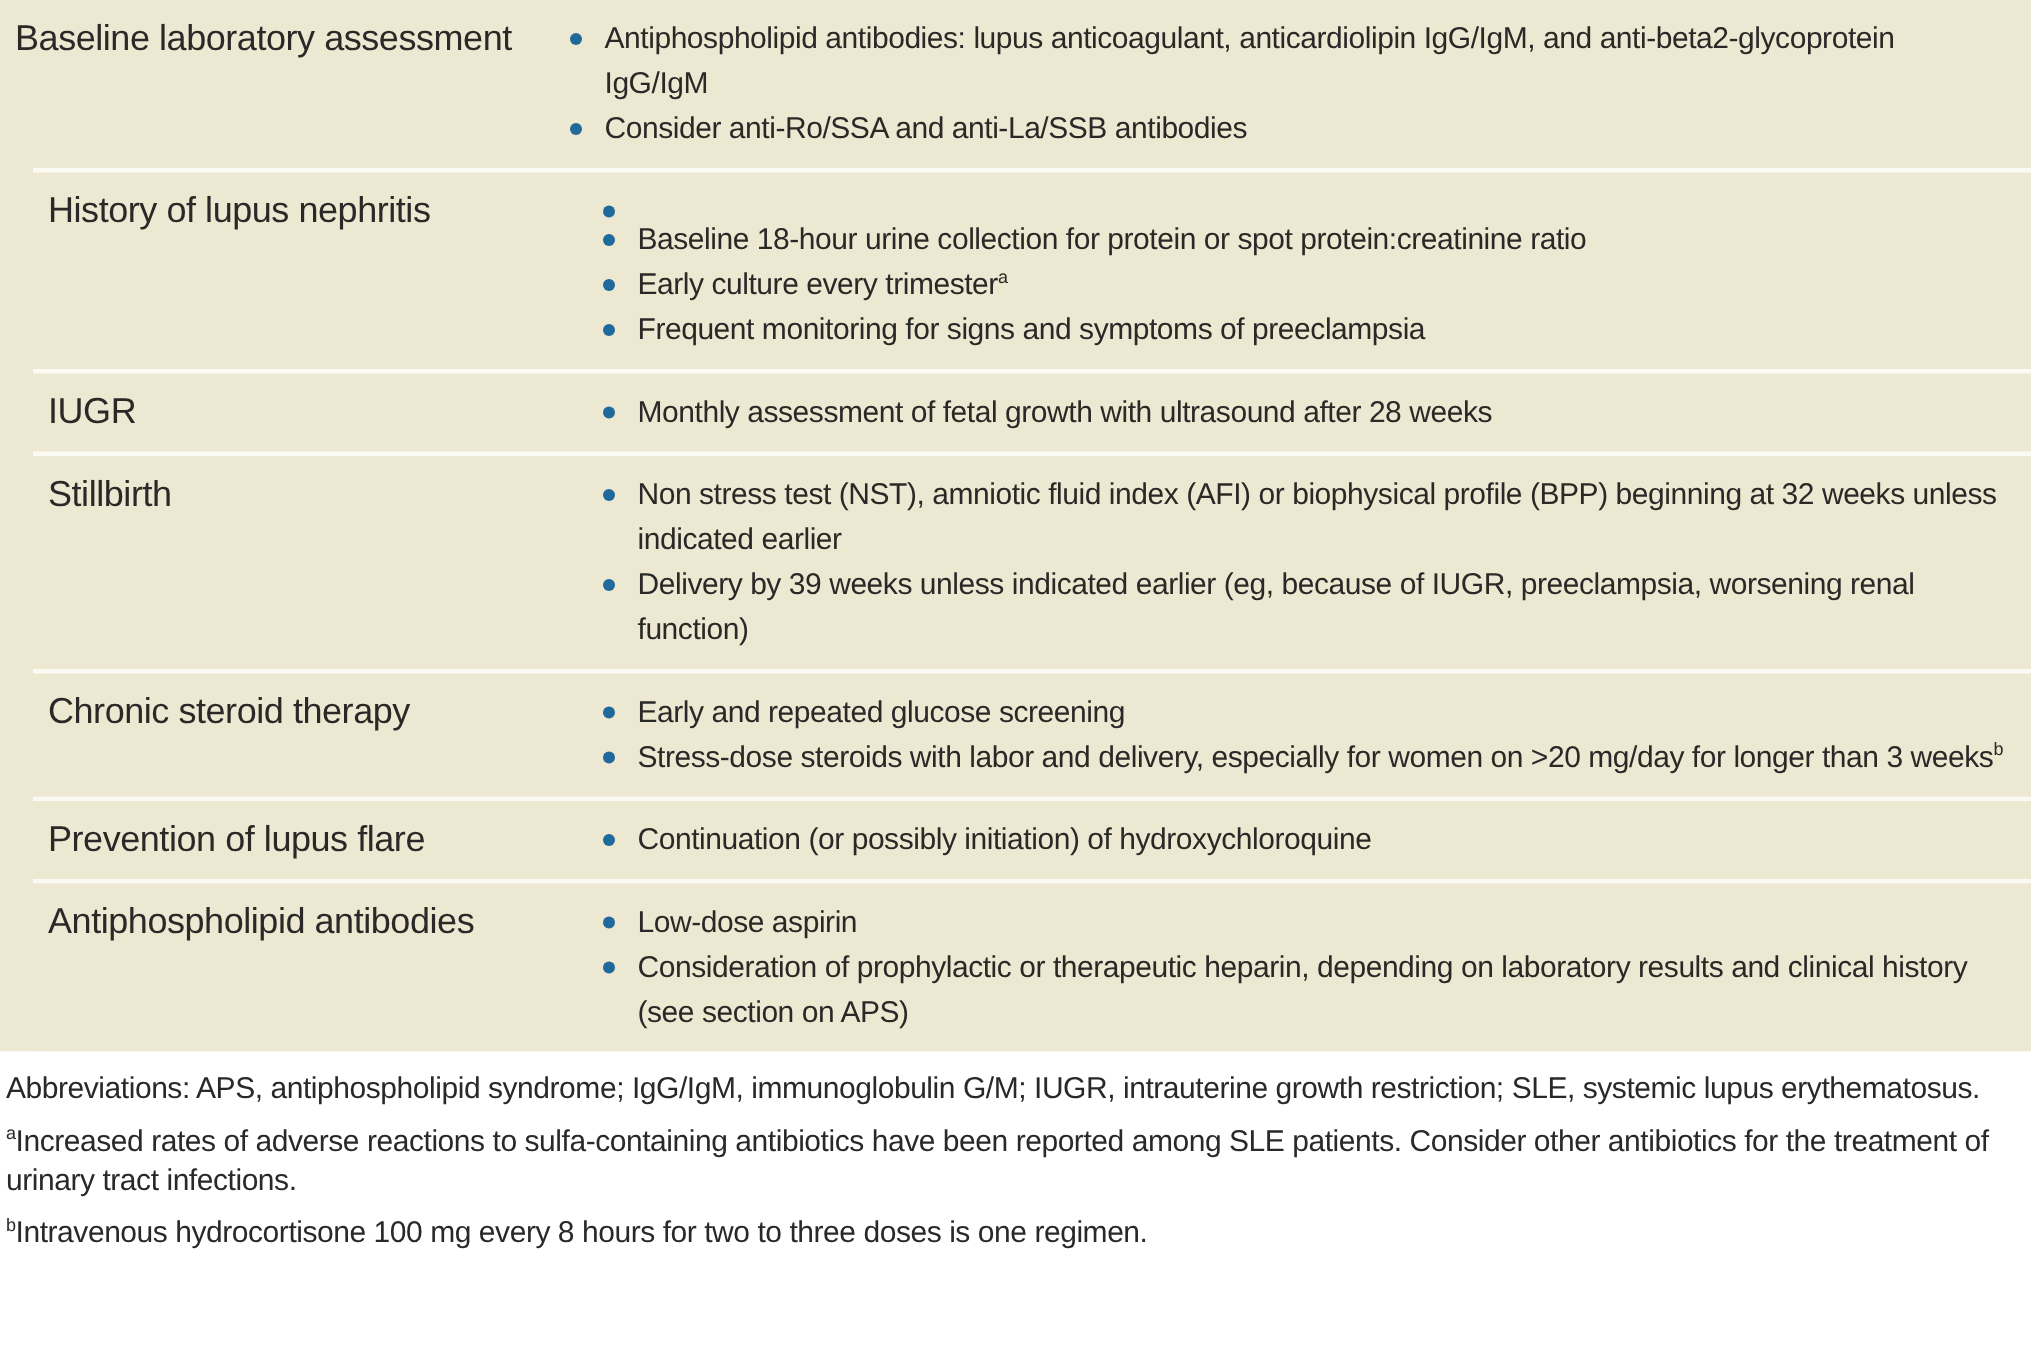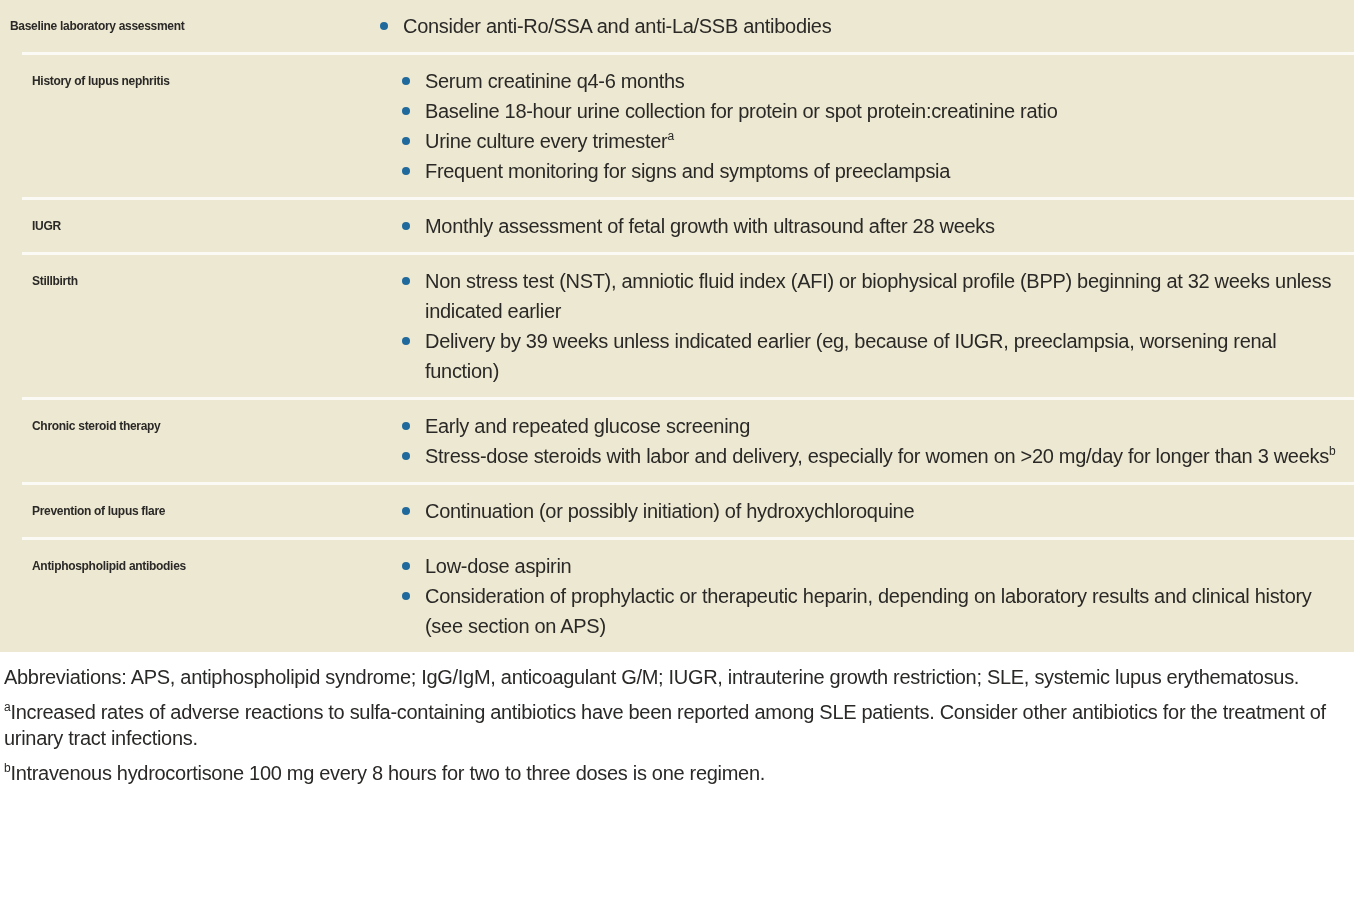--- a/index.html
+++ b/index.html
@@ -24,24 +24,23 @@
   .mgmt-table { width: 100%; background: var(--row-background); }
   .row {
     display: flex;
     align-items: flex-start;
     padding: 11px 10px 11px 10px;
     background: var(--row-background);
   }
   .row + .row { border-top: 3px solid var(--divider-color); margin-left: 22px; }
   .row-label {
     flex: 0 0 368px;
-    font-size: 12px;
+    font-size: 24px;
     line-height: 30px;
     letter-spacing: -0.3px;
-    font-weight: bold;
   }
   .bullets {
     list-style: none;
     margin: 0; padding: 0;
     flex: 1 1 auto;
   }
   .bullets li {
     display: flex;
     align-items: flex-start;
   }
@@ -83,39 +82,42 @@
 
 <div class="page">
 
   <div class="mgmt-table">
 
     <section class="row">
       <div class="row-label">Baseline laboratory assessment</div>
       <ul class="bullets">
         <li>
           <span class="bullet-dot"></span>
+          <span class="bullet-text"><span>Antiphospholipid antibodies: lupus anticoagulant, anticardiolipin IgG/IgM, and anti-beta2-glycoprotein IgG/IgM</span><sup></sup></span>
+        </li>
+        <li>
+          <span class="bullet-dot"></span>
           <span class="bullet-text"><span>Consider anti-Ro/SSA and anti-La/SSB antibodies</span><sup></sup></span>
         </li>
       </ul>
     </section>
 
     <section class="row">
       <div class="row-label">History of lupus nephritis</div>
       <ul class="bullets">
         <li>
           <span class="bullet-dot"></span>
-          <span class="bullet-text"><span>Serum creatinine q4-6 months</span><sup></sup></span>
         </li>
         <li>
           <span class="bullet-dot"></span>
           <span class="bullet-text"><span>Baseline 18-hour urine collection for protein or spot protein:creatinine ratio</span><sup></sup></span>
         </li>
         <li>
           <span class="bullet-dot"></span>
-          <span class="bullet-text"><span>Urine culture every trimester</span><sup>a</sup></span>
+          <span class="bullet-text"><span>Early culture every trimester</span><sup>a</sup></span>
         </li>
         <li>
           <span class="bullet-dot"></span>
           <span class="bullet-text"><span>Frequent monitoring for signs and symptoms of preeclampsia</span><sup></sup></span>
         </li>
       </ul>
     </section>
 
     <section class="row">
       <div class="row-label">IUGR</div>
@@ -175,18 +177,18 @@
         <li>
           <span class="bullet-dot"></span>
           <span class="bullet-text"><span>Consideration of prophylactic or therapeutic heparin, depending on laboratory results and clinical history (see section on APS)</span><sup></sup></span>
         </li>
       </ul>
     </section>
 
   </div>
 
   <div class="footer">
-    <p class="footnote"><sup></sup><span>Abbreviations: APS, antiphospholipid syndrome; IgG/IgM, anticoagulant G/M; IUGR, intrauterine growth restriction; SLE, systemic lupus erythematosus.</span></p>
+    <p class="footnote"><sup></sup><span>Abbreviations: APS, antiphospholipid syndrome; IgG/IgM, immunoglobulin G/M; IUGR, intrauterine growth restriction; SLE, systemic lupus erythematosus.</span></p>
     <p class="footnote"><sup>a</sup><span>Increased rates of adverse reactions to sulfa-containing antibiotics have been reported among SLE patients. Consider other antibiotics for the treatment of urinary tract infections.</span></p>
     <p class="footnote"><sup>b</sup><span>Intravenous hydrocortisone 100 mg every 8 hours for two to three doses is one regimen.</span></p>
   </div>
 
 </div>
 
 </body></html>

